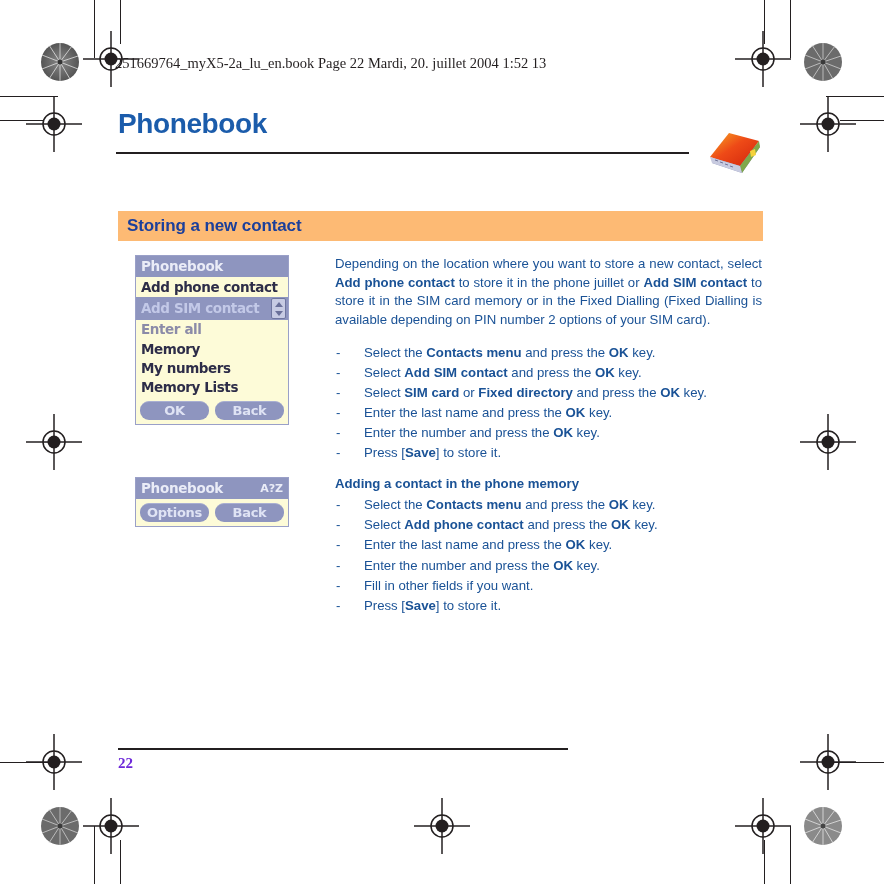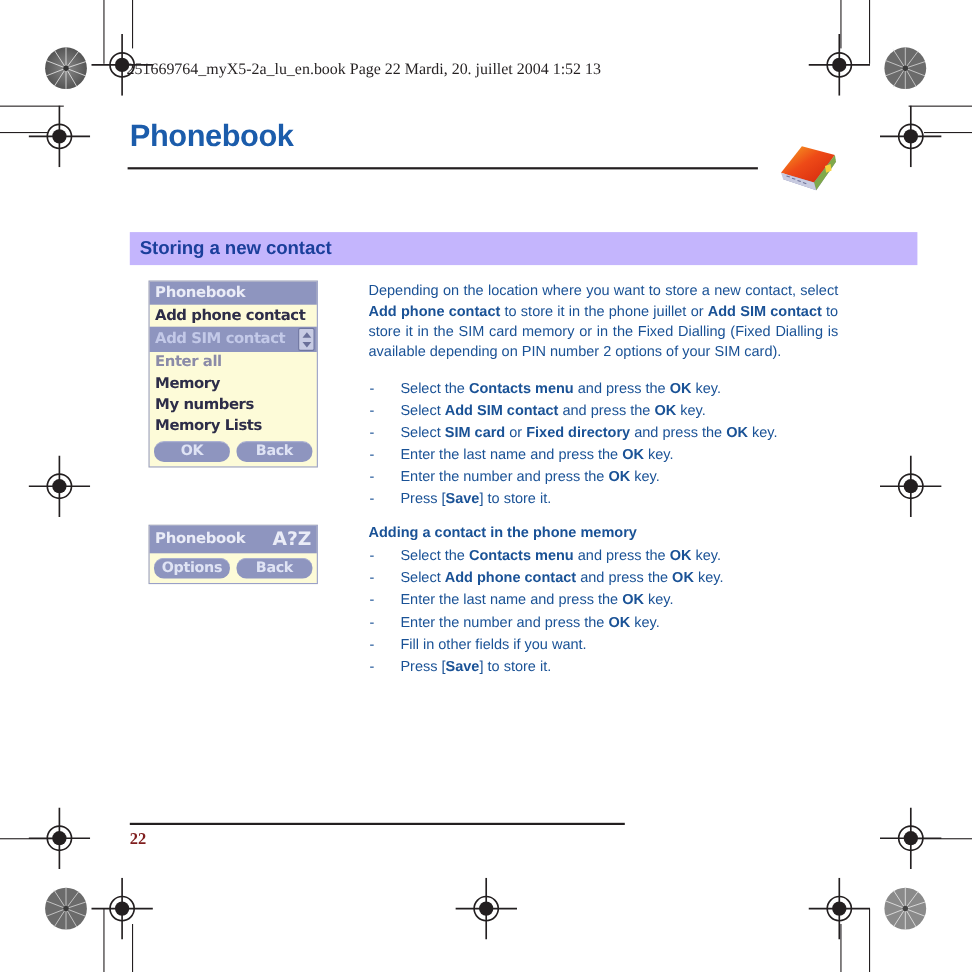--- a/index.html
+++ b/index.html
@@ -29,22 +29,22 @@
   #title-block{position:absolute;left:116px;top:110px;width:580px;}
   #doc-title{
     font-size:28px;font-weight:bold;color:#1b5cab;
     letter-spacing:-0.4px;line-height:1;margin:0 0 14px 2px;
   }
   #title-rule{height:1.6px;background:#231f20;width:573px;}
   #header-icon{position:absolute;left:706px;top:129px;width:58px;height:50px;}
 
   
   #section-banner{
-    position:absolute;left:118px;top:211px;width:716px;height:30px;
-    background:#c4b5fd;
+    position:absolute;left:118px;top:211px;width:645px;height:30px;
+    background:#fdba74;
   }
   #section-banner span{
     display:block;padding:5px 0 0 9px;
     font-size:17px;font-weight:bold;color:#1b3f9b;
     letter-spacing:-0.1px;
   }
 
   
   #content{position:absolute;left:118px;top:255px;width:645px;}
 
@@ -57,21 +57,21 @@
     position:relative;
     font-family:"DejaVu Sans", sans-serif;
   }
   .screen-title{
     background:#8e95bf;color:#eaecf7;
     font-size:13.5px;font-weight:bold;
     padding:2px 5px 3px 5px;
     display:flex;justify-content:space-between;align-items:center;
     letter-spacing:-0.3px;
   }
-  .screen-title .az{font-size:17px;letter-spacing:0px;}
+  .screen-title .az{font-size:11px;letter-spacing:0px;}
   .screen-body{padding:1px 0 0 0;min-height:110px;}
   .row{
     font-size:13.5px;font-weight:bold;color:#2d2d48;
     padding:1px 5px;letter-spacing:-0.4px;white-space:nowrap;
     line-height:1.28;
   }
   .row.muted{color:#8b8ba8;}
   .row.sel{
     background:#8e95bf;color:#c3c9e8;
     display:flex;justify-content:space-between;align-items:center;
@@ -119,21 +119,21 @@
   ul.steps li .dash{
     position:absolute;left:1px;top:0;
   }
   ul.steps li b{font-weight:bold;}
 
   
   #footer-rule{position:absolute;left:118px;top:748px;width:450px;height:1.6px;background:#231f20;}
   #page-number{
     position:absolute;left:118px;top:755px;
     font-family:"Liberation Serif", serif;
-    font-size:15px;font-weight:bold;color:#7f1d1d;
+    font-size:15px;font-weight:bold;color:#6d28d9;
   }
 </style>
 </head>
 <body>
 
 <div id="print-marks">
 
   <div class="trimline" style="left:94px;top:0;width:1.4px;height:58px;"></div>
   <div class="trimline" style="left:120px;top:0;width:1.4px;height:44px;"></div>
   <div class="trimline" style="left:0;top:96px;width:58px;height:1.4px;"></div>

